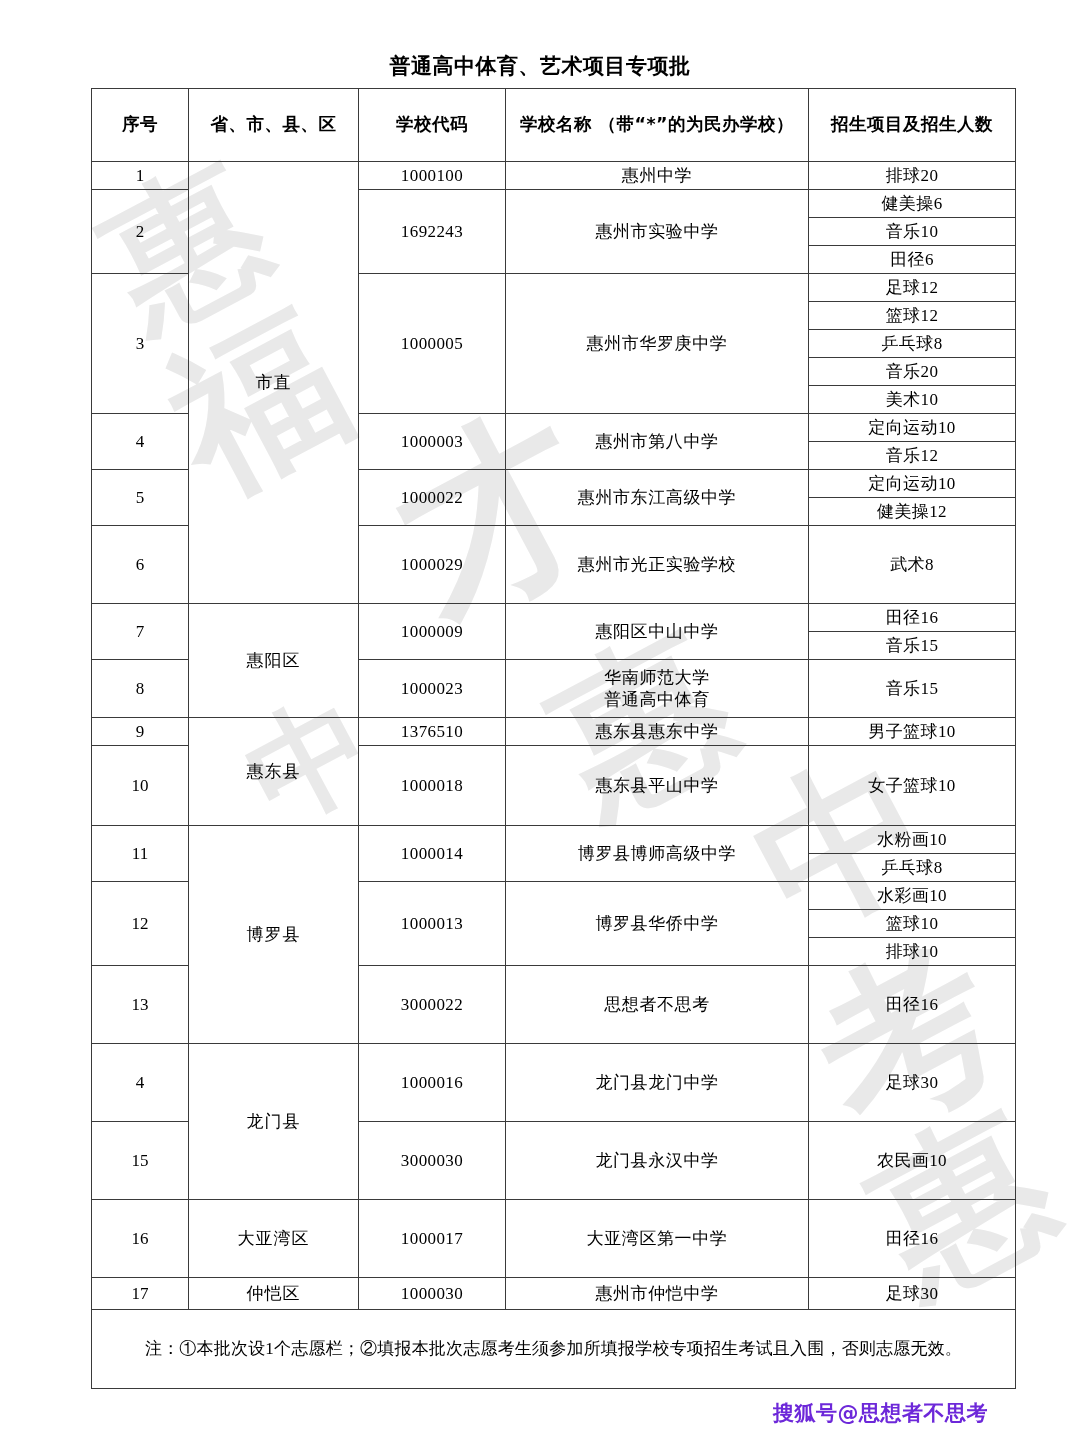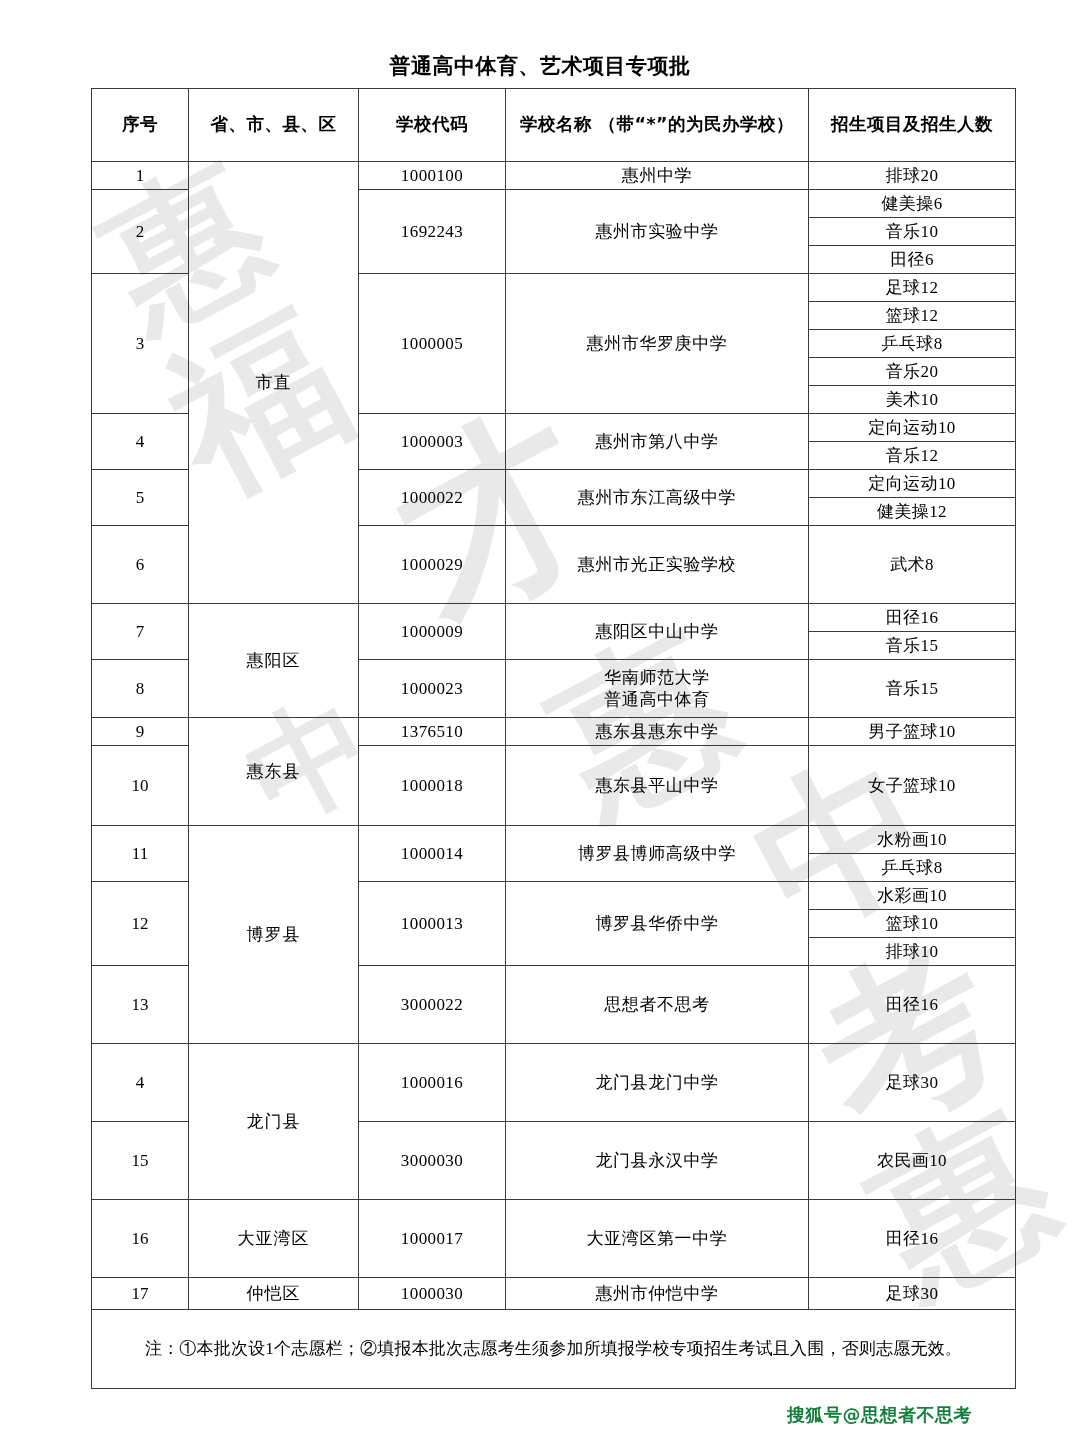--- a/index.html
+++ b/index.html
@@ -96,27 +96,27 @@
     padding: 8px 10px 12px 10px;
     font-size: 17.5px;
     line-height: 1.55;
     letter-spacing: 0.2px;
     height: 78px;
     vertical-align: top;
   }
 
   #sohu-watermark {
     position: absolute;
-    right: 32px;
+    right: 16px;
     bottom: 14px;
     z-index: 2;
     font-family: "DejaVu Sans", "Liberation Sans", sans-serif;
     font-weight: 700;
-    font-size: 18px;
-    color: #15803d;
+    font-size: 21px;
+    color: #6d28d9;
     letter-spacing: 0.5px;
     white-space: nowrap;
   }
 </style>
 </head>
 <body>
 
 <div id="watermark-layer">
   <div class="wm" style="left:110px;  top:170px;  font-size:150px; transform:rotate(-28deg);">惠</div>
   <div class="wm" style="left:175px;  top:320px;  font-size:165px; transform:rotate(-28deg);">福</div>

